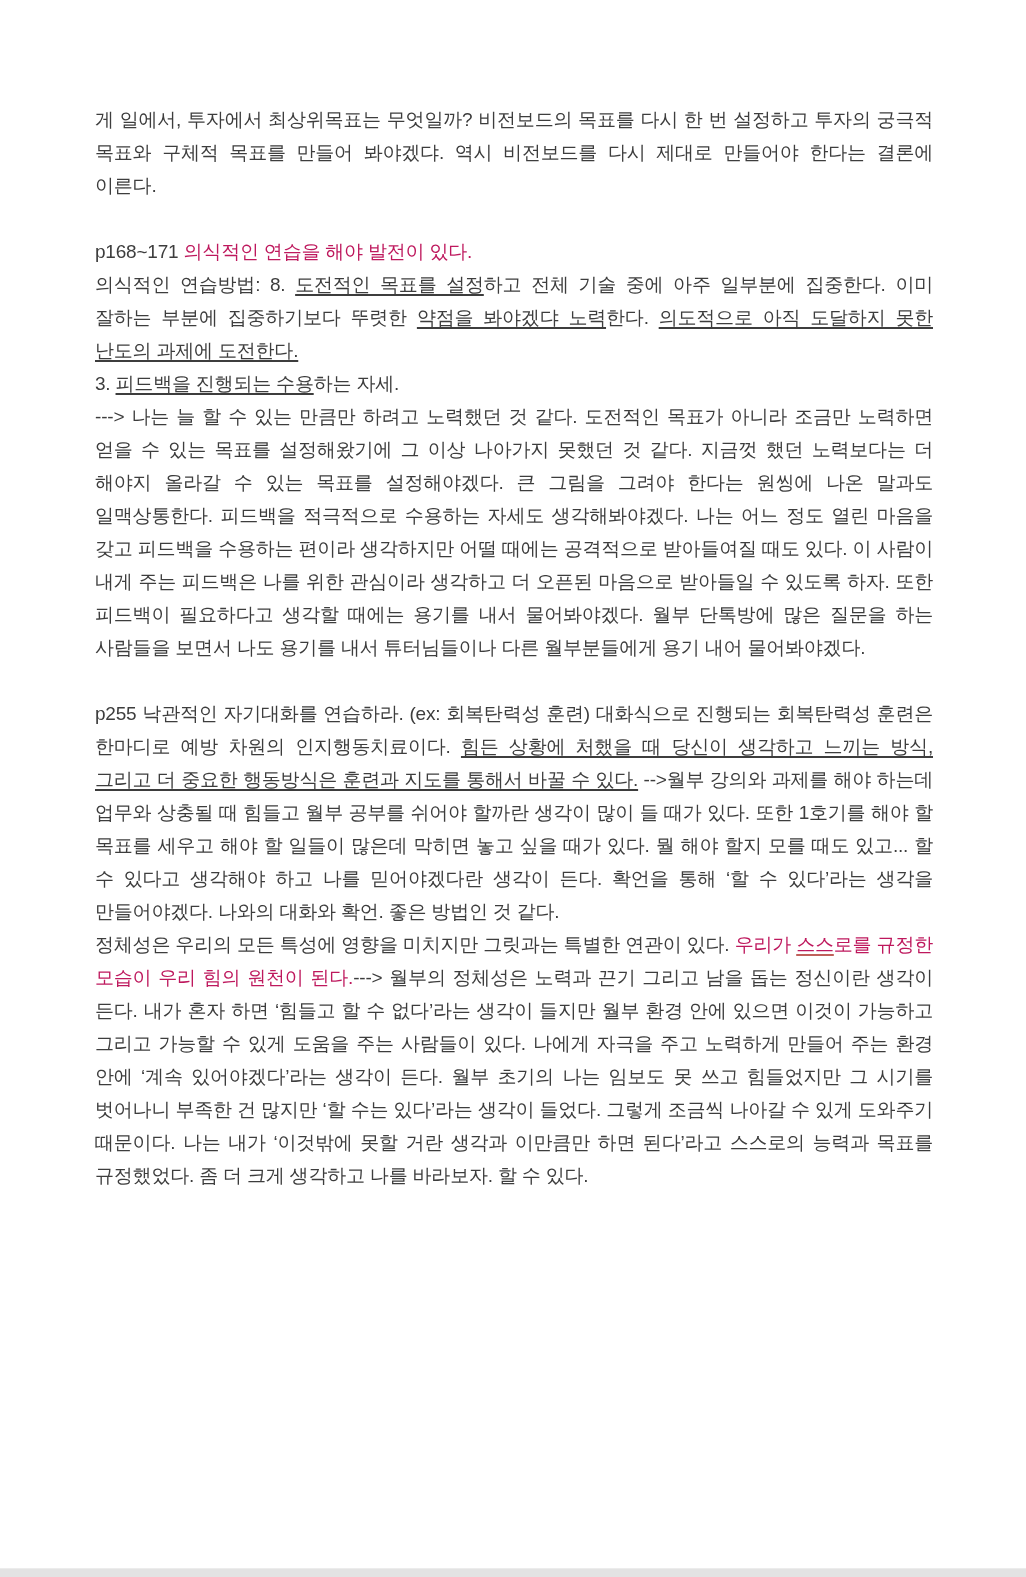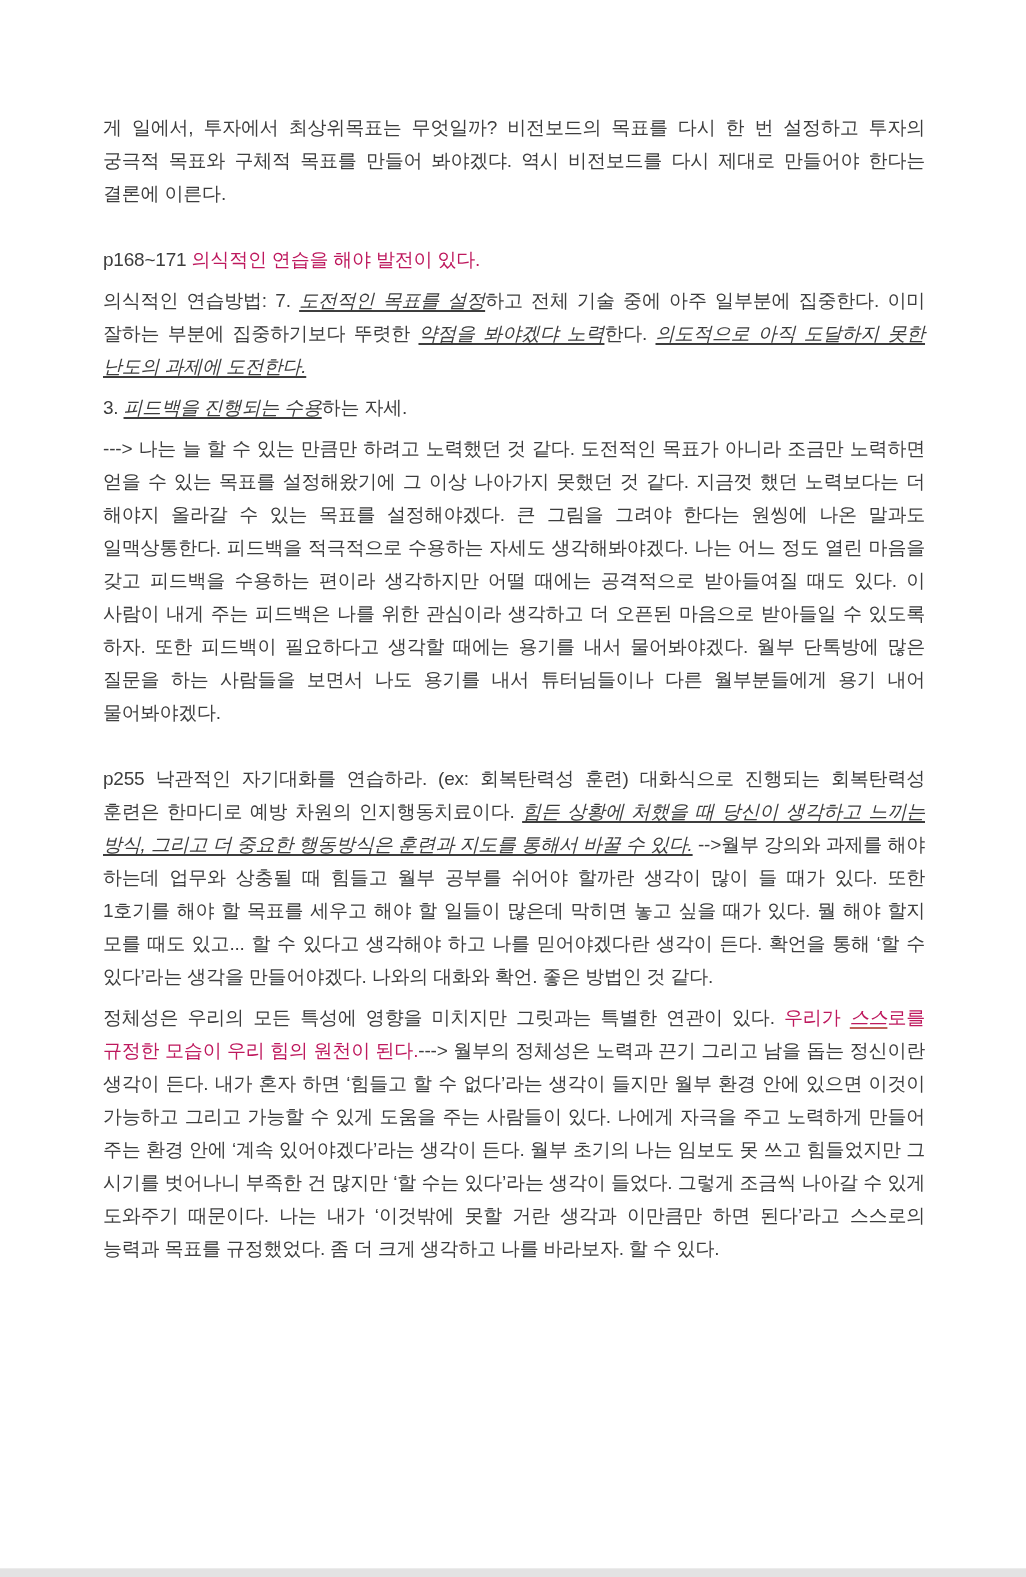--- a/index.html
+++ b/index.html
@@ -20,53 +20,52 @@
     left: 95px;
     top: 103px;
     width: 838px;
     font-size: 19px;
     line-height: 33px;
     text-align: justify;
     letter-spacing: -0.2px;
     word-break: keep-all;
   }
   .doc p {
-    margin: 8px;
+    margin: 0;
   }
   .doc p.gap {
     margin-top: 33px;
   }
   .red {
     color: #be185d;
   }
   .ul {
     text-decoration: underline;
     text-decoration-thickness: 1.5px;
     text-underline-offset: 3px;
-    font-style: italic;
   }
   .red.ul {
     text-decoration-color: #c0605a;
   }
   .bottom-bar {
     position: absolute;
     left: 0;
     bottom: 0;
     width: 100%;
     height: 8px;
     background: #e3e3e3;
     border-top: 1px solid #ececec;
   }
 </style>
 </head>
 <body>
 
 <div class="doc">
     <p><span>게 일에서, 투자에서 최상위목표는 무엇일까? 비전보드의 목표를 다시 한 번 설정하고 투자의 궁극적 목표와 구체적 목표를 만들어 봐야겠댜. 역시 비전보드를 다시 제대로 만들어야 한다는 결론에 이른다.</span></p>
     <p class="gap"><span>p168~171 </span><span class="red">의식적인 연습을 해야 발전이 있다.</span></p>
-    <p><span>의식적인 연습방법: 7. </span><span class="ul">도전적인 목표를 설정</span><span>하고 전체 기술 중에 아주 일부분에 집중한다. 이미 잘하는 부분에 집중하기보다 뚜렷한 </span><span class="ul">약점을 봐야겠댜 노력</span><span>한다. </span><span class="ul">의도적으로 아직 도달하지 못한 난도의 과제에 도전한다.</span></p>
+    <p><span>의식적인 연습방법: 8. </span><span class="ul">도전적인 목표를 설정</span><span>하고 전체 기술 중에 아주 일부분에 집중한다. 이미 잘하는 부분에 집중하기보다 뚜렷한 </span><span class="ul">약점을 봐야겠댜 노력</span><span>한다. </span><span class="ul">의도적으로 아직 도달하지 못한 난도의 과제에 도전한다.</span></p>
     <p><span>3. </span><span class="ul">피드백을 진행되는 수용</span><span>하는 자세.</span></p>
     <p><span>---&gt; 나는 늘 할 수 있는 만큼만 하려고 노력했던 것 같다. 도전적인 목표가 아니라 조금만 노력하면 얻을 수 있는 목표를 설정해왔기에 그 이상 나아가지 못했던 것 같다. 지금껏 했던 노력보다는 더 해야지 올라갈 수 있는 목표를 설정해야겠다. 큰 그림을 그려야 한다는 원씽에 나온 말과도 일맥상통한다. 피드백을 적극적으로 수용하는 자세도 생각해봐야겠다. 나는 어느 정도 열린 마음을 갖고 피드백을 수용하는 편이라 생각하지만 어떨 때에는 공격적으로 받아들여질 때도 있다. 이 사람이 내게 주는 피드백은 나를 위한 관심이라 생각하고 더 오픈된 마음으로 받아들일 수 있도록 하자. 또한 피드백이 필요하다고 생각할 때에는 용기를 내서 물어봐야겠다. 월부 단톡방에 많은 질문을 하는 사람들을 보면서 나도 용기를 내서 튜터님들이나 다른 월부분들에게 용기 내어 물어봐야겠다.</span></p>
     <p class="gap"><span>p255 낙관적인 자기대화를 연습하라. (ex: 회복탄력성 훈련) 대화식으로 진행되는 회복탄력성 훈련은 한마디로 예방 차원의 인지행동치료이다. </span><span class="ul">힘든 상황에 처했을 때 당신이 생각하고 느끼는 방식, 그리고 더 중요한 행동방식은 훈련과 지도를 통해서 바꿀 수 있다.</span><span> --&gt;월부 강의와 과제를 해야 하는데 업무와 상충될 때 힘들고 월부 공부를 쉬어야 할까란 생각이 많이 들 때가 있다. 또한 1호기를 해야 할 목표를 세우고 해야 할 일들이 많은데 막히면 놓고 싶을 때가 있다. 뭘 해야 할지 모를 때도 있고... 할 수 있다고 생각해야 하고 나를 믿어야겠다란 생각이 든다. 확언을 통해 ‘할 수 있다’라는 생각을 만들어야겠다. 나와의 대화와 확언. 좋은 방법인 것 같다.</span></p>
     <p><span>정체성은 우리의 모든 특성에 영향을 미치지만 그릿과는 특별한 연관이 있다. </span><span class="red">우리가 </span><span class="red ul">스스</span><span class="red">로를 규정한 모습이 우리 힘의 원천이 된다.</span><span>---&gt; 월부의 정체성은 노력과 끈기 그리고 남을 돕는 정신이란 생각이 든다. 내가 혼자 하면 ‘힘들고 할 수 없다’라는 생각이 들지만 월부 환경 안에 있으면 이것이 가능하고 그리고 가능할 수 있게 도움을 주는 사람들이 있다. 나에게 자극을 주고 노력하게 만들어 주는 환경 안에 ‘계속 있어야겠다’라는 생각이 든다. 월부 초기의 나는 임보도 못 쓰고 힘들었지만 그 시기를 벗어나니 부족한 건 많지만 ‘할 수는 있다’라는 생각이 들었다. 그렇게 조금씩 나아갈 수 있게 도와주기 때문이다. 나는 내가 ‘이것밖에 못할 거란 생각과 이만큼만 하면 된다’라고 스스로의 능력과 목표를 규정했었다. 좀 더 크게 생각하고 나를 바라보자. 할 수 있다.</span></p>
   </div>
 
 <div class="bottom-bar"></div>
 
 </body></html>

